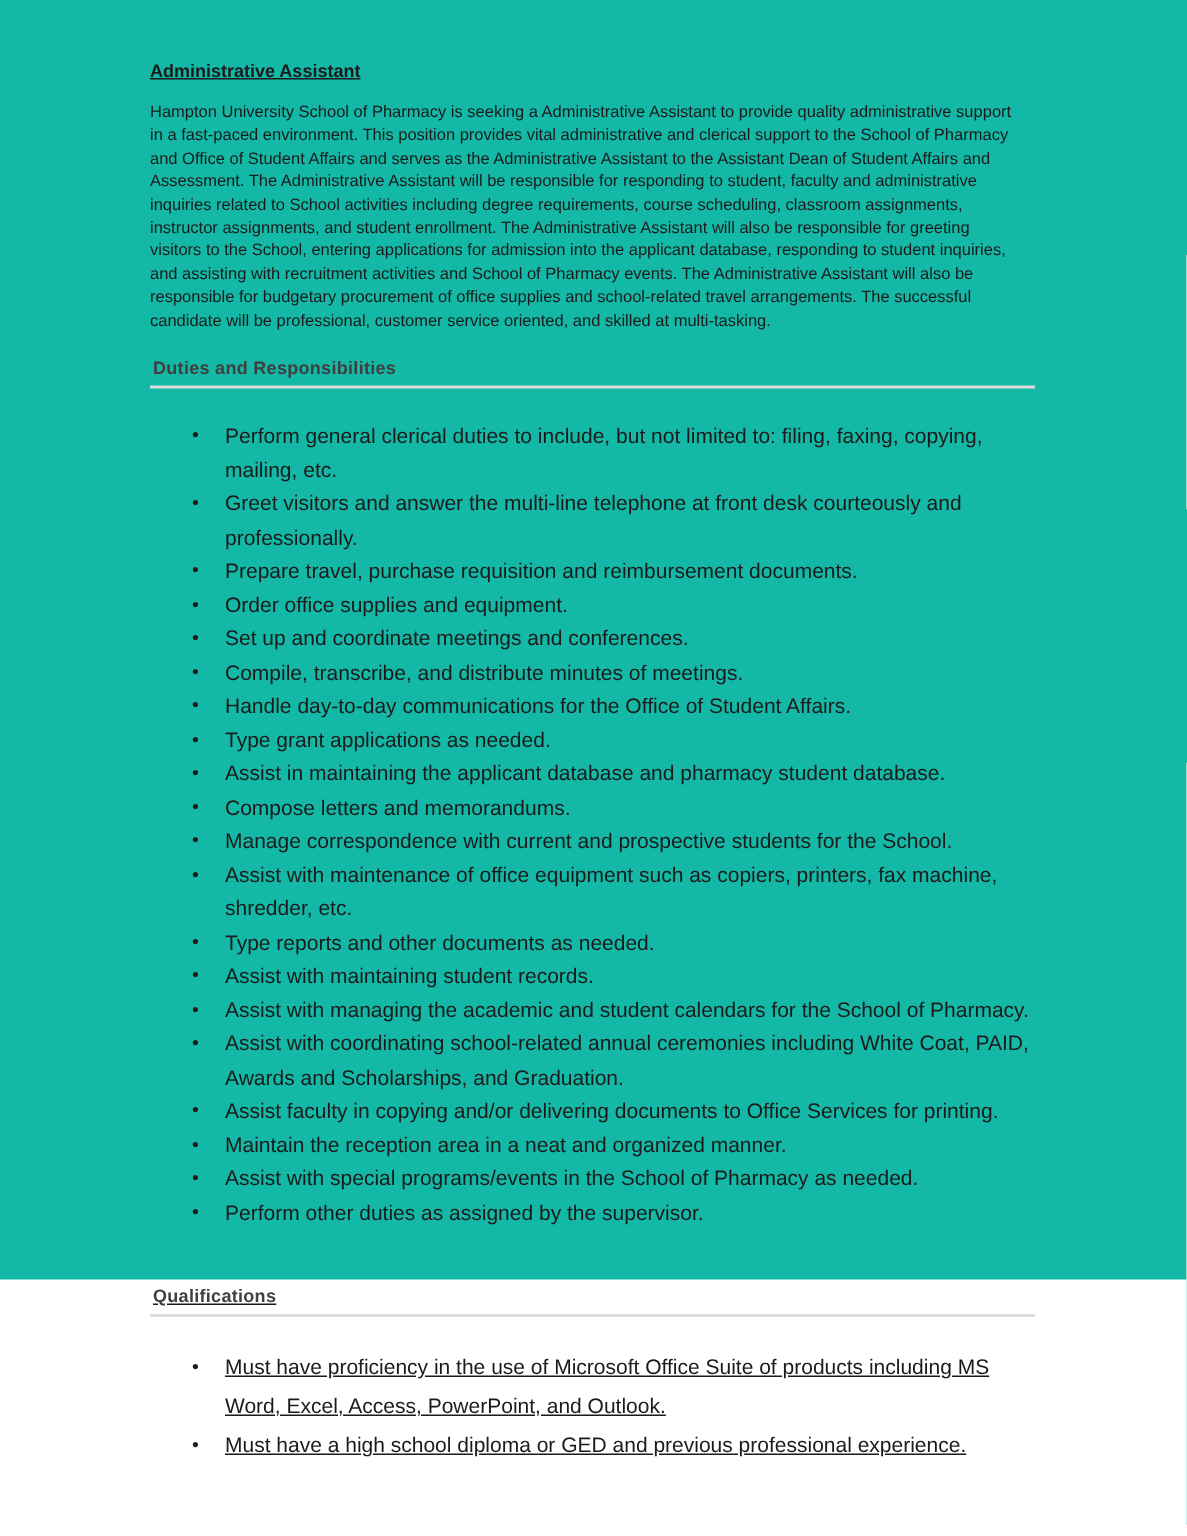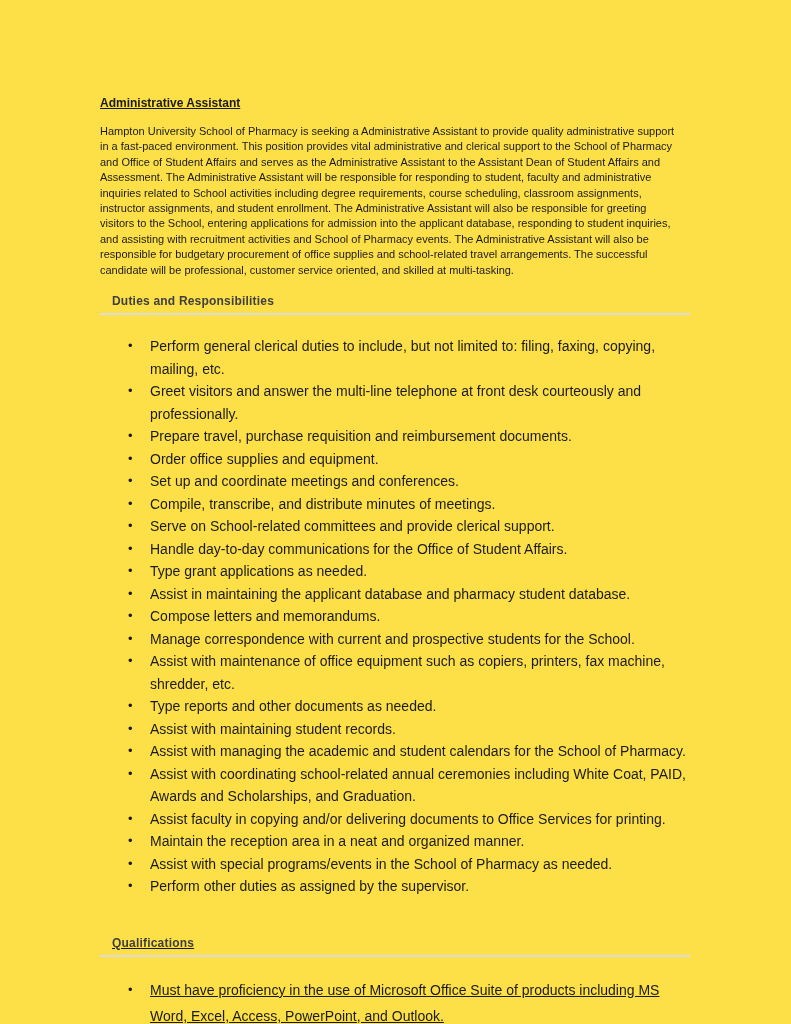--- a/index.html
+++ b/index.html
@@ -10,23 +10,23 @@
   body {
     width: 791px;
     height: 1024px;
     font-family: "Liberation Sans", sans-serif;
     color: #1b1b1b;
     overflow: hidden;
   }
   .page {
     box-sizing: border-box;
     width: 791px;
-    height: 1024px;
-    padding: 96px 101px 40px 100px;
-    background: #fde047;
+    height: 853px;
+    padding: 40px 101px 40px 100px;
+    background: #14b8a6;
   }
   .doc-title {
     font-size: 12px;
     font-weight: bold;
     text-decoration: underline;
     margin: 0 0 14px 0;
     color: #1b1b1b;
   }
   .intro {
     font-size: 11px;
@@ -38,21 +38,21 @@
     margin-top: 0;
   }
   .section + .section {
     margin-top: 38px;
     text-decoration: underline;
   }
   .section-heading {
     font-size: 12px;
     font-weight: bold;
     color: #3f3f3f;
-    margin: 0 0 5px 12px;
+    margin: 0 0 5px 2px;
     letter-spacing: 0.2px;
   }
   .section-rule {
     border: none;
     border-top: 2px solid #dcdcdc;
     margin: 0;
   }
   .bullet-list {
     list-style: none;
     margin: 20px 0 0 28px;
@@ -88,21 +88,20 @@
   <div class="section">
     <h2 class="section-heading">Duties and Responsibilities</h2>
     <hr class="section-rule">
     <ul class="bullet-list">
         <li class="bullet-item">Perform general clerical duties to include, but not limited to:  filing, faxing, copying, mailing, etc.</li>
         <li class="bullet-item">Greet visitors and answer the multi-line telephone at front desk courteously and professionally.</li>
         <li class="bullet-item">Prepare travel, purchase requisition and reimbursement documents.</li>
         <li class="bullet-item">Order office supplies and equipment.</li>
         <li class="bullet-item">Set up and coordinate meetings and conferences.</li>
         <li class="bullet-item">Compile, transcribe, and distribute minutes of meetings.</li>
-        <li class="bullet-item">Serve on School-related committees and provide clerical support.</li>
         <li class="bullet-item">Handle day-to-day communications for the Office of Student Affairs.</li>
         <li class="bullet-item">Type grant applications as needed.</li>
         <li class="bullet-item">Assist in maintaining the applicant database and pharmacy student database.</li>
         <li class="bullet-item">Compose letters and memorandums.</li>
         <li class="bullet-item">Manage correspondence with current and prospective students for the School.</li>
         <li class="bullet-item">Assist with maintenance of office equipment such as copiers, printers, fax machine, shredder, etc.</li>
         <li class="bullet-item">Type reports and other documents as needed.</li>
         <li class="bullet-item">Assist with maintaining student records.</li>
         <li class="bullet-item">Assist with managing the academic and student calendars for the School of Pharmacy.</li>
         <li class="bullet-item">Assist with coordinating school-related annual ceremonies including White Coat, PAID, Awards and Scholarships, and Graduation.</li>

